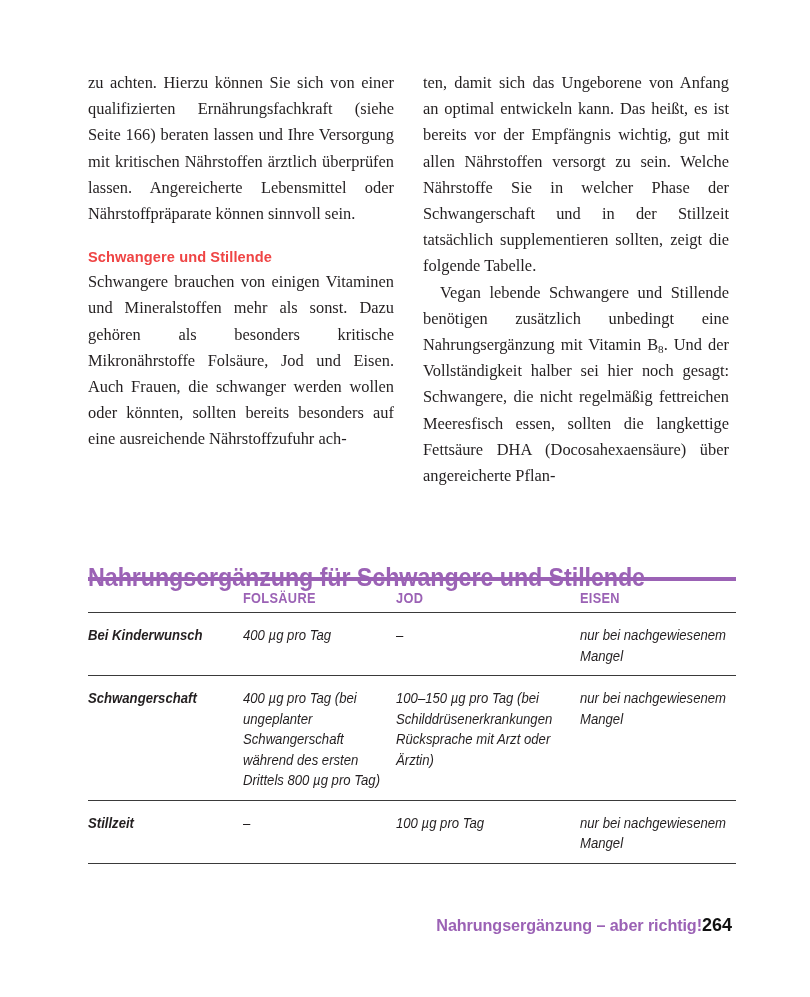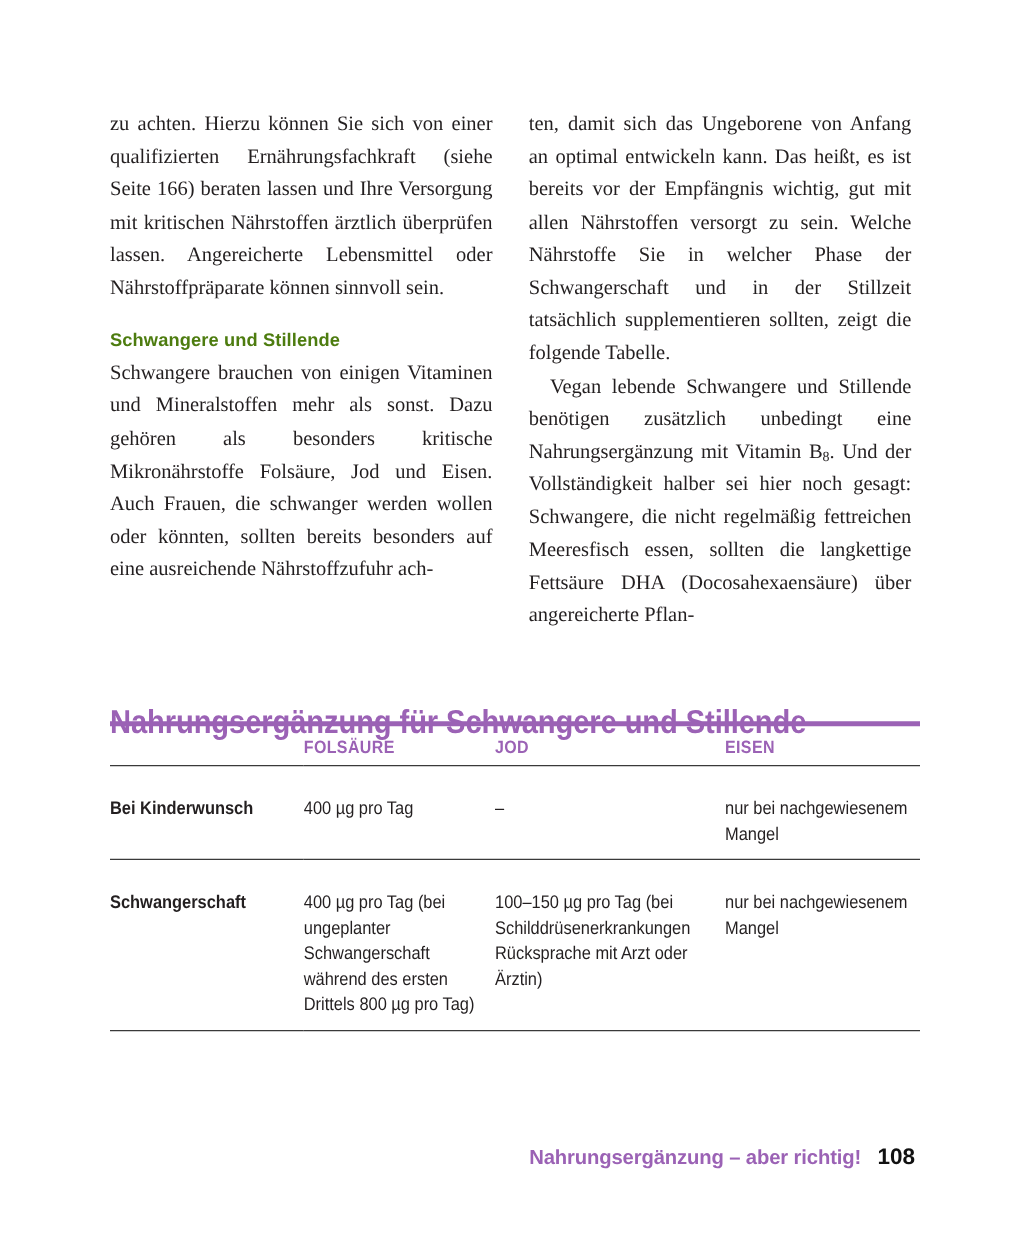--- a/index.html
+++ b/index.html
@@ -22,21 +22,21 @@
     position: absolute;
     left: 0; top: 0;
     width: 810px;
     height: 997px;
   }
 
   
   .columns {
     position: absolute;
     left: 88px;
-    top: 86px;
+    top: 70px;
     width: 645px;
     display: flex;
     gap: 29px;
   }
   .col {
     width: 306px;
   }
   .col p {
     margin: 0;
     font-family: "Liberation Serif", "DejaVu Serif", serif;
@@ -50,21 +50,21 @@
   .col p.indent {
     text-indent: 17px;
   }
   .subhead {
     margin: 0;
     padding-top: 18px;
     font-family: "Liberation Sans", "DejaVu Sans", sans-serif;
     font-size: 14.6px;
     font-weight: bold;
     line-height: 24px;
-    color: #4d7c0f;
+    color: #ef4444;
     letter-spacing: 0.1px;
   }
   sub {
     font-size: 0.68em;
     line-height: 0;
     vertical-align: -0.28em;
   }
 
   
   .section-title {
@@ -110,23 +110,24 @@
     border-bottom: 1.3px solid #3a3a3a;
     transform-origin: left center;
   }
   table.nutri thead th .hcell {
     display: inline-block;
     transform: scaleX(0.9);
     transform-origin: left center;
   }
   table.nutri tbody td {
     vertical-align: top;
-    padding: 24px 10px 9px 0;
+    padding: 12px 10px 9px 0;
     border-bottom: 1.3px solid #3a3a3a;
     line-height: 20.5px;
+    font-style: italic;
   }
   table.nutri tbody tr:last-child td {
     border-bottom: 1.6px solid #3a3a3a;
   }
   table.nutri tbody td .cell {
     display: block;
     transform: scaleX(0.9);
     transform-origin: left top;
     width: 111.2%;
   }
@@ -138,21 +139,20 @@
   .c-jod   { width: 160px; }
   .c-eis   { width: 166px; }
 
   
   .footer {
     position: absolute;
     right: 78px;
     top: 915px;
     display: flex;
     align-items: baseline;
-    gap: 13px;
   }
   .footer .ftext {
     font-family: "Liberation Sans", "DejaVu Sans", sans-serif;
     font-weight: bold;
     font-size: 16.2px;
     color: #9B62B5;
     letter-spacing: -0.1px;
   }
   .footer .fpage {
     font-family: "Liberation Sans", "DejaVu Sans", sans-serif;
@@ -218,23 +218,37 @@
               <span class="cell">400 µg pro Tag (bei ungeplanter Schwangerschaft während des ersten Drittels 800 µg pro Tag)</span>
             </td>
           <td class="c-jod">
               <span class="cell">100–150 µg pro Tag (bei Schilddrüsenerkrankungen Rücksprache mit Arzt oder Ärztin)</span>
             </td>
           <td class="c-eis">
               <span class="cell">nur bei nachgewiesenem Mangel</span>
             </td>
         </tr>
 
+        <tr>
+          <td class="rowhead c-label">
+              <span class="cell">Stillzeit</span>
+            </td>
+          <td class="c-fol">
+              <span class="cell">–</span>
+            </td>
+          <td class="c-jod">
+              <span class="cell">100 µg pro Tag</span>
+            </td>
+          <td class="c-eis">
+              <span class="cell">nur bei nachgewiesenem Mangel</span>
+            </td>
+        </tr>
 
       </tbody>
     </table>
   </div>
 
   <div class="footer">
     <span class="ftext">Nahrungsergänzung – aber richtig!</span>
-    <span class="fpage">108</span>
+    <span class="fpage">264</span>
   </div>
 
 </div>
 
 </body></html>

